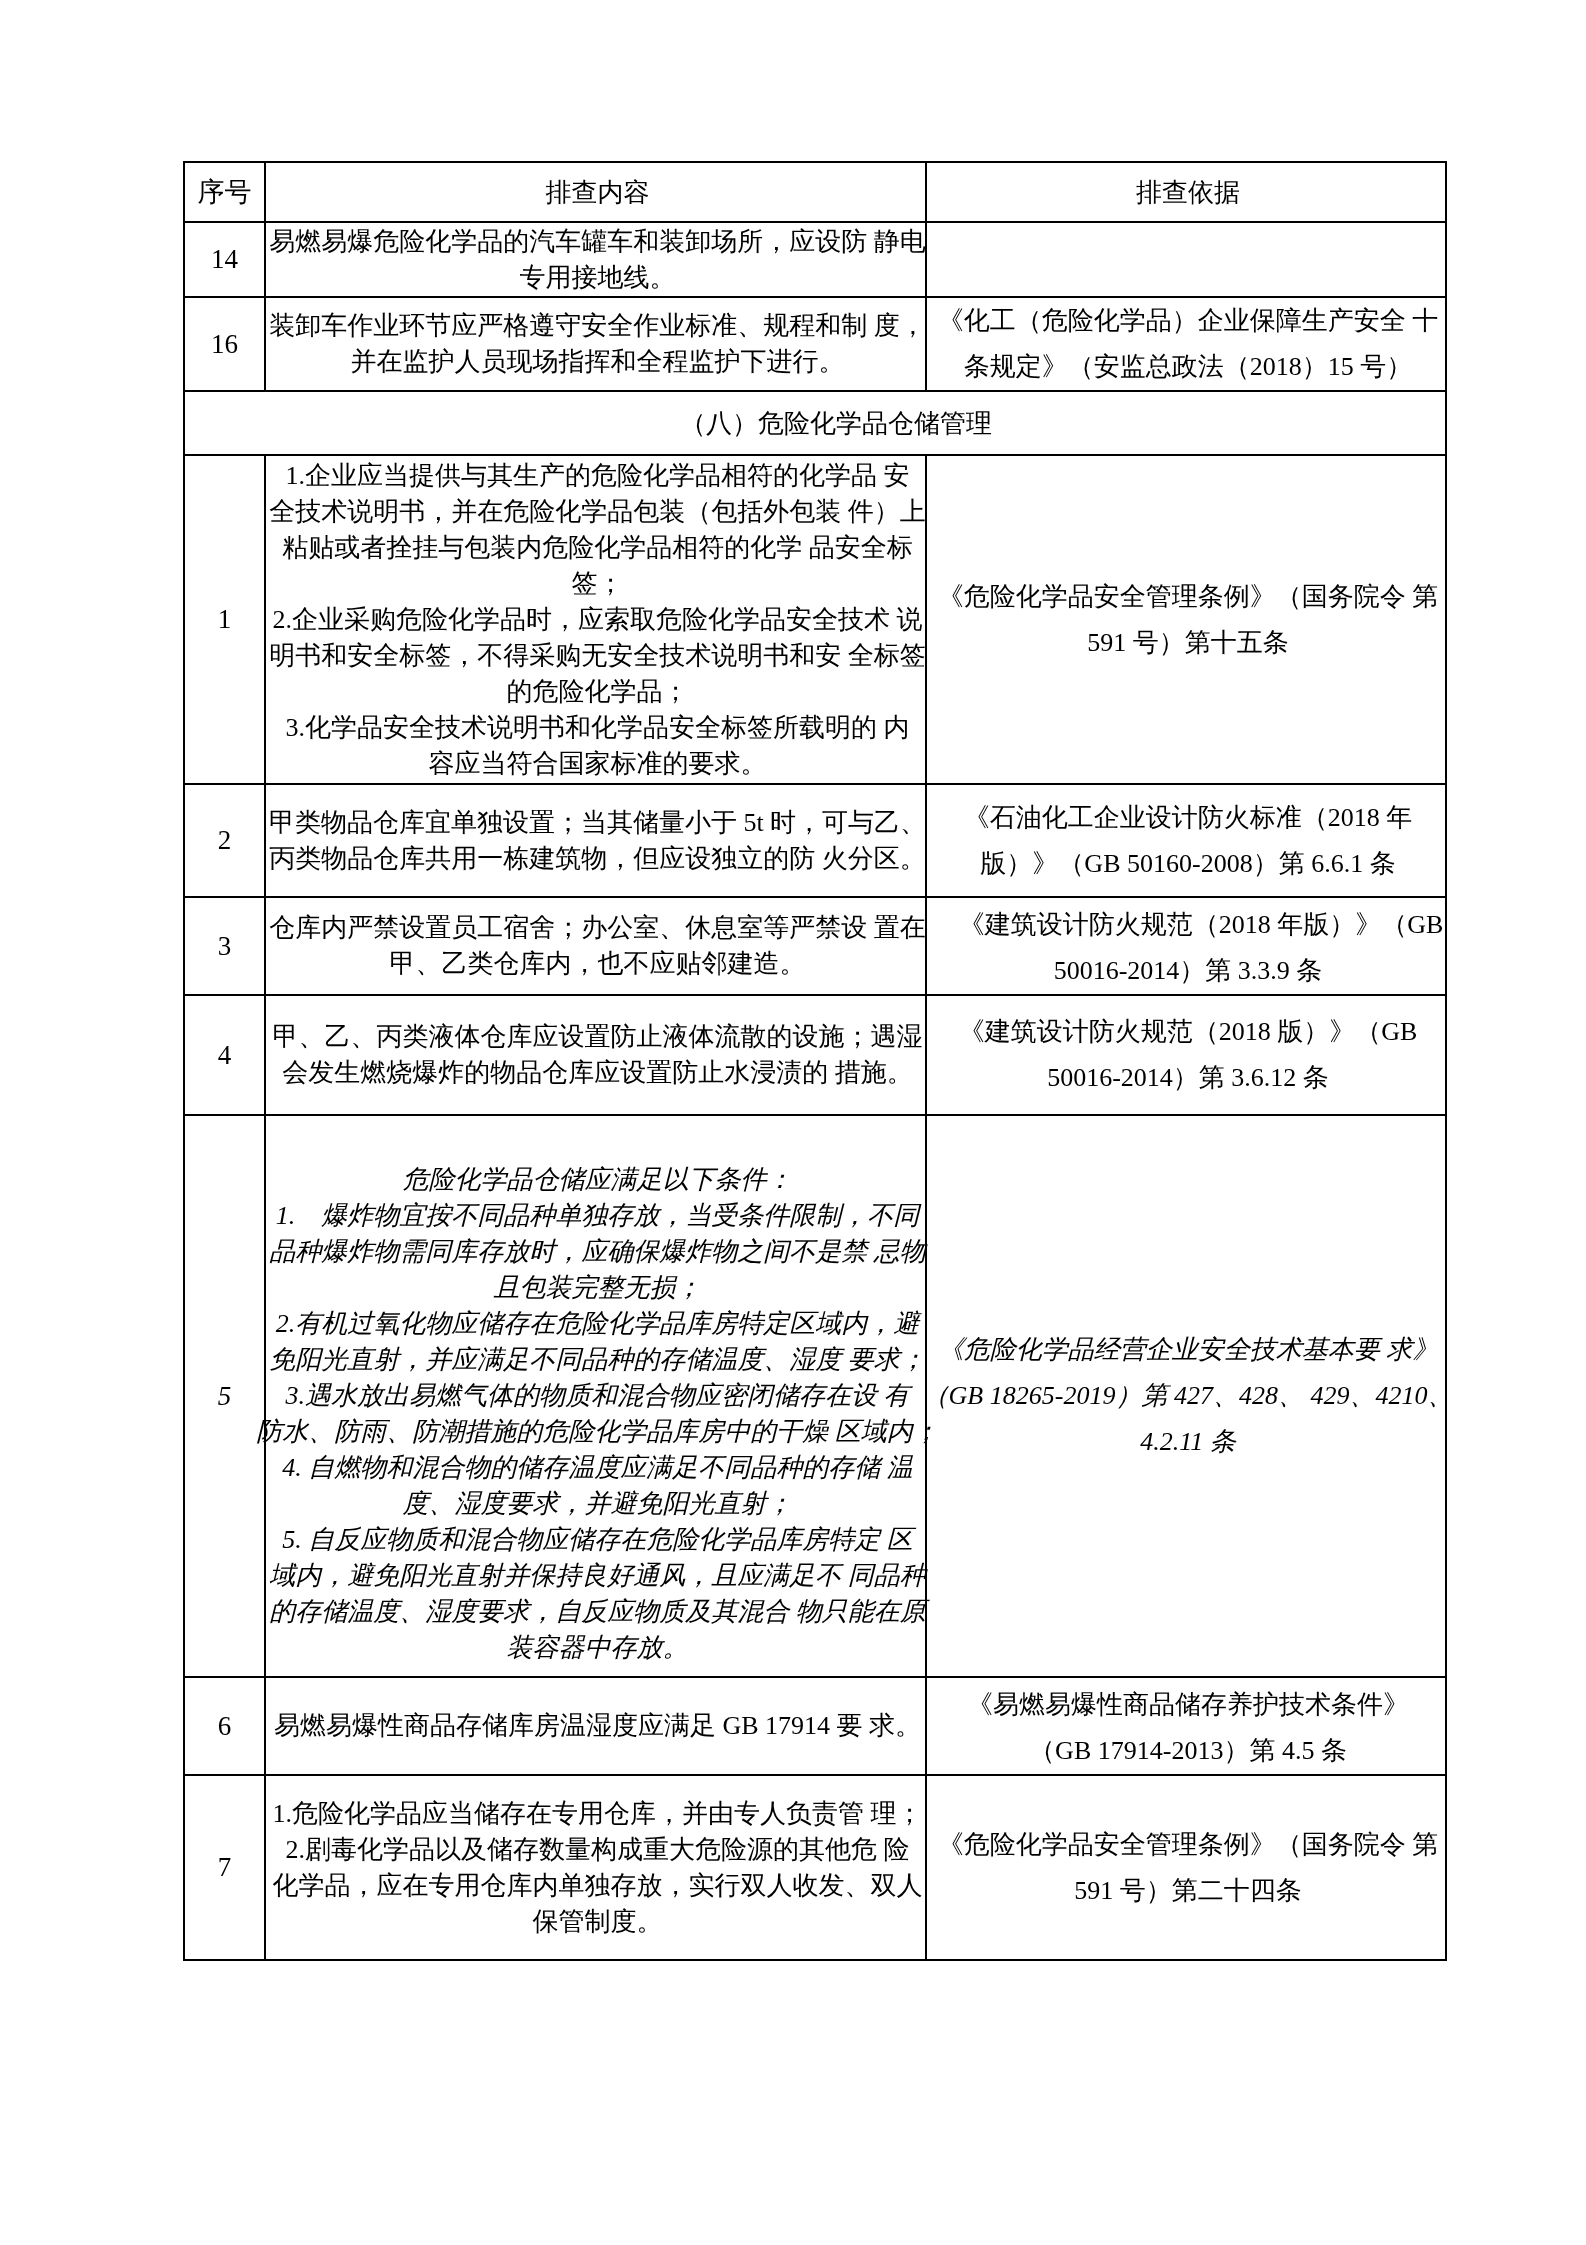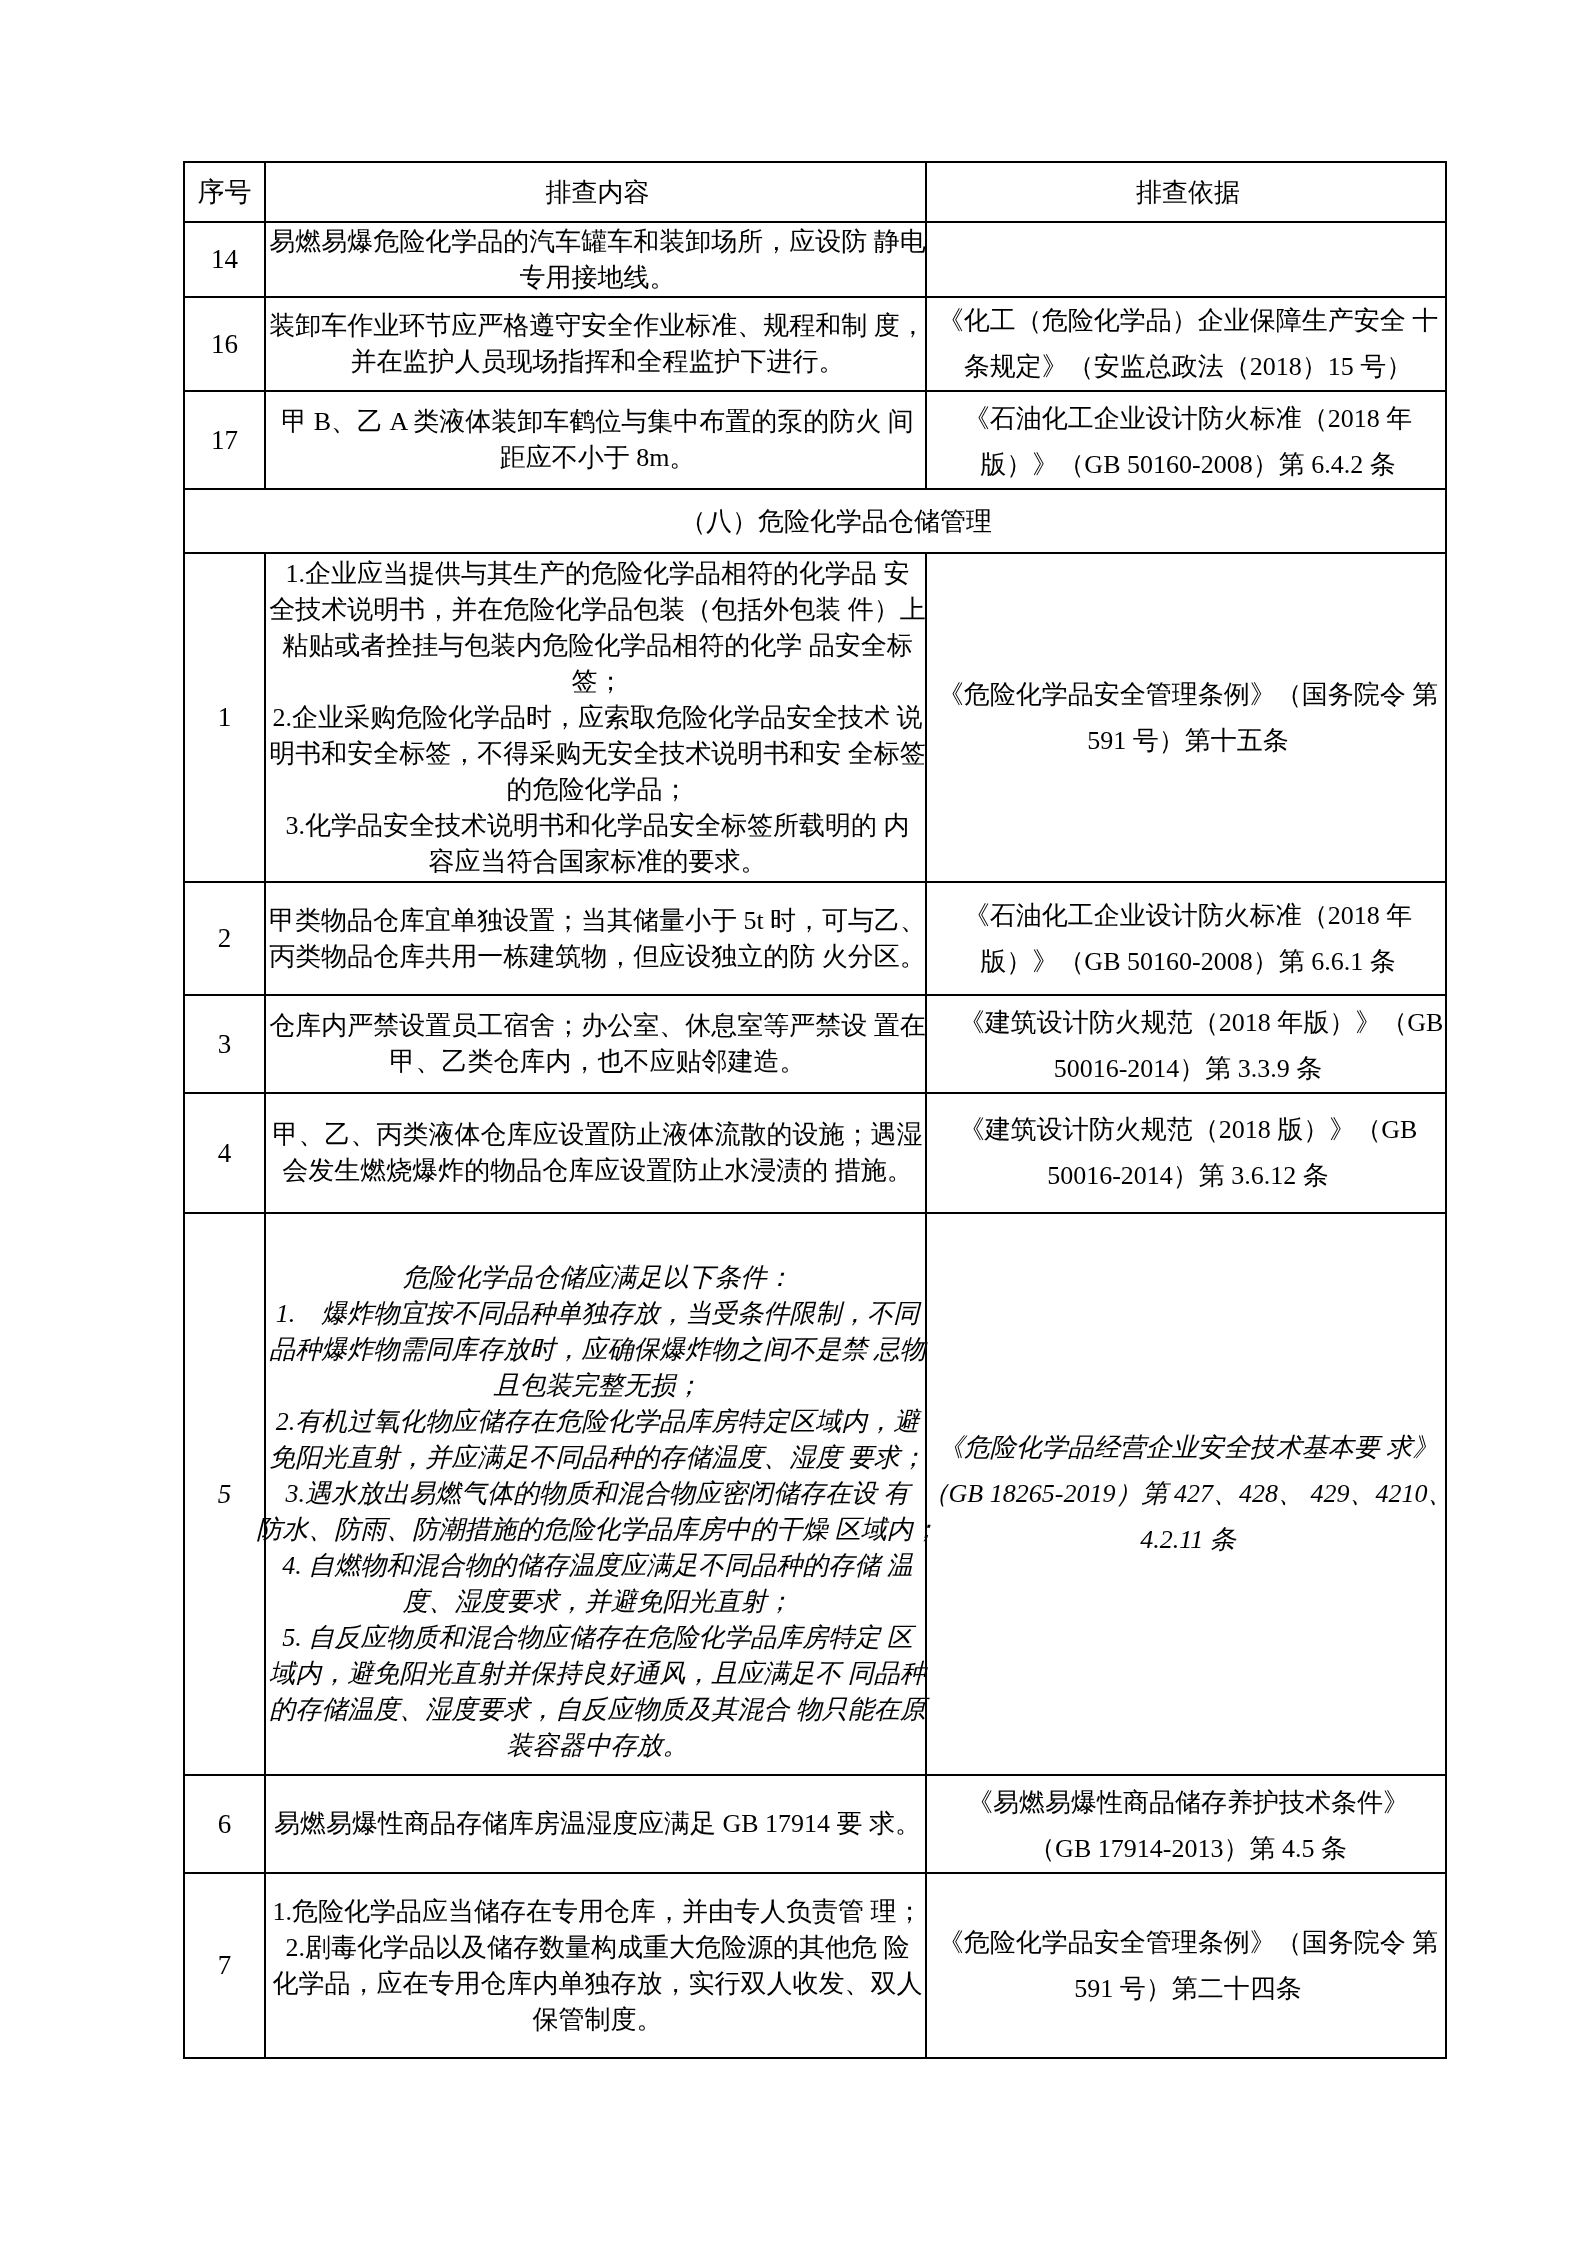--- a/index.html
+++ b/index.html
@@ -100,37 +100,20 @@
             </div>
       </td>
       <td class="basis">
         <div class="cellbox">
               <div class="ln">《化工（危险化学品）企业保障生产安全 十</div>
               <div class="ln">条规定》（安监总政法（2018）15 号）</div>
             </div>
       </td>
     </tr>
 
-    <tr class="hr-17">
-      <td class="num">
-        <div class="cellbox">17</div>
-      </td>
-      <td class="content">
-        <div class="cellbox">
-              <div class="ln">甲 B、乙 A 类液体装卸车鹤位与集中布置的泵的防火 间</div>
-              <div class="ln">距应不小于 8m。</div>
-            </div>
-      </td>
-      <td class="basis clip">
-        <div class="cellbox">
-              <div class="ln">《石油化工企业设计防火标准（2018 年</div>
-              <div class="ln">版）》（GB 50160-2008）第 6.4.2 条</div>
-            </div>
-      </td>
-    </tr>
 
     <tr class="hr-sec">
       <td class="section-cell" colspan="3">
         <div class="cellbox">（八）危险化学品仓储管理</div>
       </td>
     </tr>
 
     <tr class="hr-1">
       <td class="num">
         <div class="cellbox">1</div>

